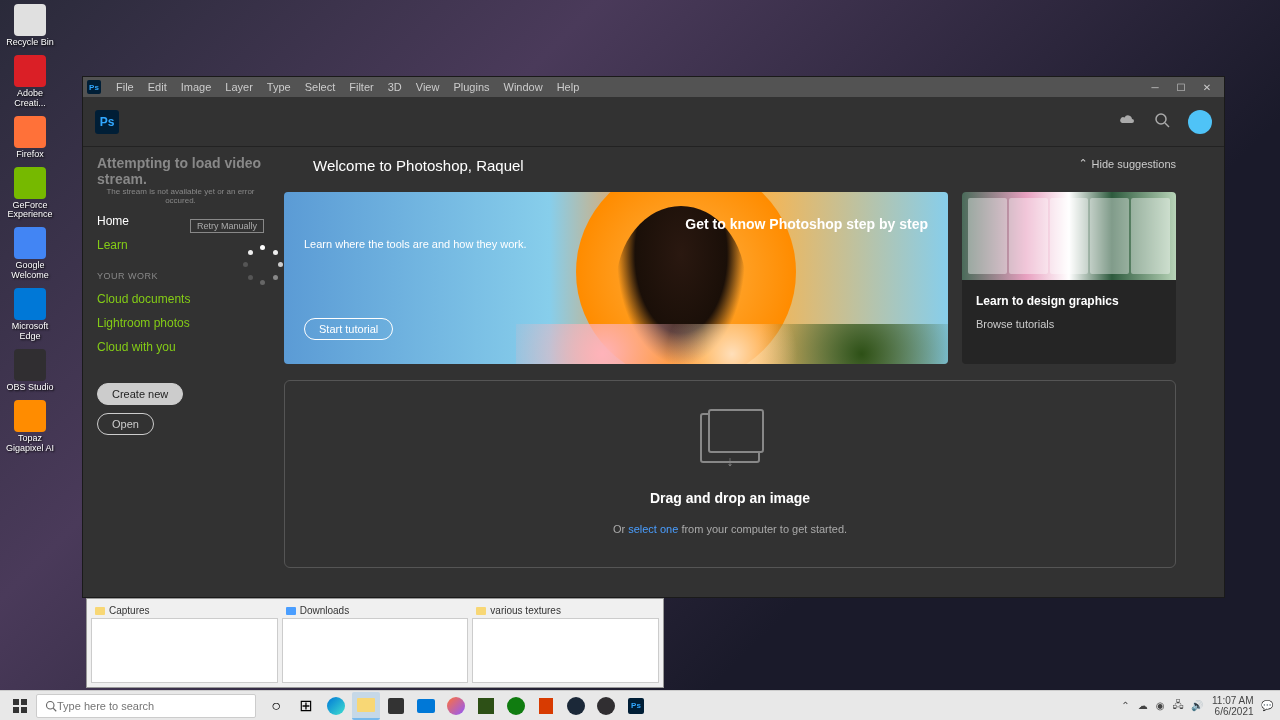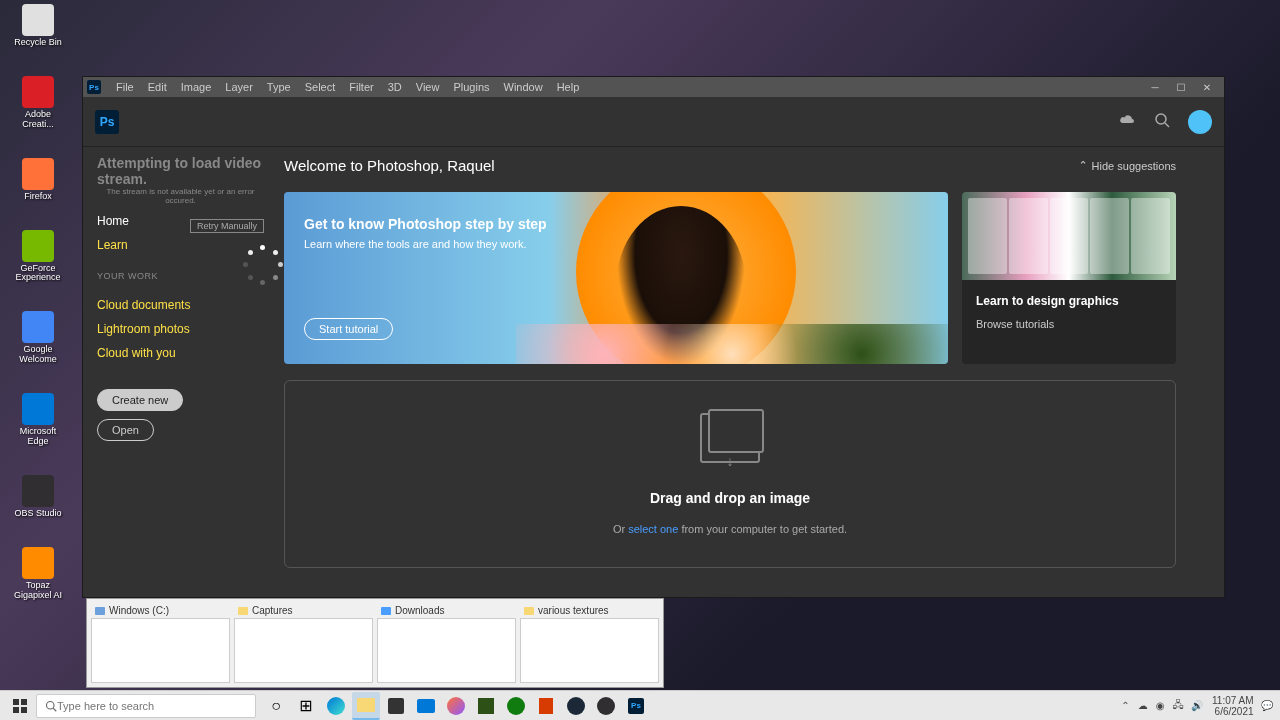--- a/index.html
+++ b/index.html
@@ -1,19 +1,19 @@
 <!DOCTYPE html>
 <html><head>
 <meta charset="utf-8">
 <style>
 * { margin: 0; padding: 0; box-sizing: border-box; font-family: -apple-system, "Segoe UI", sans-serif; }
 body { width: 1280px; height: 720px; overflow: hidden; background: linear-gradient(135deg, #2a2a3a 0%, #4a3a5a 30%, #1a1a2a 70%); position: relative; }
 
 
-.desktop-icons { position: absolute; top: 4px; left: 13px; display: flex; flex-direction: column; gap: 28px; align-items: center; }
+.desktop-icons { position: absolute; top: 4px; left: 5px; display: flex; flex-direction: column; gap: 7px; align-items: center; }
 .desktop-icon { width: 50px; display: flex; flex-direction: column; align-items: center; gap: 2px; cursor: pointer; }
 .desktop-icon .ico { width: 32px; height: 32px; border-radius: 4px; }
 .desktop-icon span { color: #fff; font-size: 9px; text-align: center; text-shadow: 1px 1px 2px #000; line-height: 1.1; }
 
 
 .ps-window { position: absolute; top: 76px; left: 82px; width: 1143px; height: 522px; background: #323232; border: 1px solid #1a1a1a; display: flex; flex-direction: column; }
 
 
 .ps-titlebar { height: 20px; background: #535353; display: flex; align-items: center; padding: 0 4px; }
 .ps-ico { width: 14px; height: 14px; background: #001e36; color: #31a8ff; font-size: 8px; font-weight: bold; display: flex; align-items: center; justify-content: center; border-radius: 2px; margin-right: 8px; }
@@ -29,41 +29,41 @@
 .avatar { width: 24px; height: 24px; border-radius: 50%; background: #4fc3f7; }
 
 
 .ps-body { flex: 1; display: flex; background: #323232; min-height: 0; }
 
 
 .sidebar { width: 195px; background: #323232; padding: 8px 14px; display: flex; flex-direction: column; position: relative; }
 .video-err { color: #888; font-size: 14px; font-weight: 600; }
 .video-err-sub { color: #888; font-size: 8px; text-align: center; margin-bottom: 4px; }
 .nav-row { display: flex; align-items: flex-end; height: 24px; }
-.nav-item { color: #fde047; font-size: 12px; padding: 5px 0; cursor: pointer; }
+.nav-item { color: #84cc16; font-size: 12px; padding: 5px 0; cursor: pointer; }
 .nav-item.active { color: #fff; font-weight: 500; }
 .retry-btn { margin-left: auto; border: 1px solid #888; color: #aaa; font-size: 9px; padding: 1px 6px; background: transparent; cursor: pointer; }
-.section-label { color: #888; font-size: 9px; letter-spacing: 0.5px; margin-top: 14px; margin-bottom: 12px; }
+.section-label { color: #888; font-size: 9px; letter-spacing: 0.5px; margin-top: 14px; margin-bottom: 6px; }
 .spinner { position: absolute; left: 160px; top: 98px; width: 40px; height: 40px; }
 .spinner .d { position: absolute; width: 5px; height: 5px; border-radius: 50%; background: #aaa; }
 .btn-pill { border: 1px solid #ccc; background: transparent; color: #ccc; border-radius: 14px; padding: 4px 14px; font-size: 11px; cursor: pointer; width: fit-content; margin-top: 8px; }
 .btn-pill.primary { background: #ccc; color: #222; }
 
 
 .main { flex: 1; background: #323232; padding: 10px 48px 10px 6px; overflow: hidden; }
-.main-header { display: flex; align-items: center; margin-bottom: 18px; }
+.main-header { display: flex; align-items: flex-start; margin-bottom: 18px; margin-left: 29px; }
 .welcome { color: #fff; font-size: 15px; }
 .hide-sugg { margin-left: auto; color: #ccc; font-size: 11px; cursor: pointer; display: flex; align-items: center; gap: 4px; }
 
 .hero-row { display: flex; gap: 14px; margin-bottom: 16px; }
 .hero-card { flex: 1; height: 172px; border-radius: 4px; background: linear-gradient(90deg, #5b9bd5 0%, #87ceeb 40%, #ff9b3d 55%, #ffb347 70%, #87ceeb 100%); position: relative; overflow: hidden; padding: 24px 20px; display: flex; flex-direction: column; justify-content: flex-start; }
 .hero-sun { position: absolute; left: 44%; top: -30px; width: 220px; height: 220px; border-radius: 50%; background: radial-gradient(circle, #ffb347 0%, #ff8c00 70%); }
 .hero-person { position: absolute; left: 50%; top: 8%; width: 130px; height: 160px; background: radial-gradient(ellipse at 50% 30%, #2a1810 0%, #1a0f08 50%, transparent 70%); border-radius: 50% 50% 40% 40%; }
 .hero-flowers { position: absolute; bottom: -20px; left: 35%; right: 0; height: 60px; background: radial-gradient(circle at 20% 50%, #ffb3ba 0%, transparent 30%), radial-gradient(circle at 50% 50%, #ffdfba 0%, transparent 30%), radial-gradient(circle at 80% 50%, #2d5016 0%, transparent 30%); }
-.hero-title { color: #fff; font-size: 14px; font-weight: 600; z-index: 2; }
+.hero-title { color: #fff; font-size: 14px; font-weight: 600; z-index: 2; text-align: right; }
 .hero-sub { color: #fff; font-size: 11px; margin-top: 6px; z-index: 2; }
 .hero-btn { border: 1px solid #fff; color: #fff; background: transparent; border-radius: 14px; padding: 4px 14px; font-size: 11px; width: fit-content; margin-top: auto; z-index: 2; cursor: pointer; }
 
 .side-card { width: 214px; background: #252525; border-radius: 4px; padding: 0 0 14px 0; display: flex; flex-direction: column; }
 .side-thumb { width: 100%; height: 88px; border-radius: 4px 4px 0 0; background: linear-gradient(90deg, #4a6b5a 0%, #e8a0c0 30%, #fff 50%, #2d5a3d 70%, #b8d4b8 100%); display:flex; gap:2px; padding:6px; }
 .side-thumb div { flex:1; background: rgba(255,255,255,0.4); border-radius:2px; }
 .side-title { color: #fff; font-size: 12px; font-weight: 600; padding: 14px 14px 0; }
 .side-link { color: #ccc; font-size: 11px; padding: 10px 14px 0; cursor: pointer; }
 
 
@@ -238,24 +238,20 @@
         <div class="drop-sub">
           <span>Or </span><a>select one</a><span> from your computer to get started.</span>
         </div>
       </div>
     </div>
   </div>
 </div>
 
 <div class="explorer-thumbs" id="explorer-thumbs">
     <div class="thumb">
-      <div class="thumb-title"><div class="fi" style="background:#6ca0dc"></div>Windows (C:)</div>
-      <div class="thumb-preview"></div>
-    </div>
-    <div class="thumb">
       <div class="thumb-title"><div class="fi" style="background:#f8d775"></div>Captures</div>
       <div class="thumb-preview"></div>
     </div>
     <div class="thumb">
       <div class="thumb-title"><div class="fi" style="background:#4a9eff"></div>Downloads</div>
       <div class="thumb-preview"></div>
     </div>
     <div class="thumb">
       <div class="thumb-title"><div class="fi" style="background:#f8d775"></div>various textures</div>
       <div class="thumb-preview"></div>

